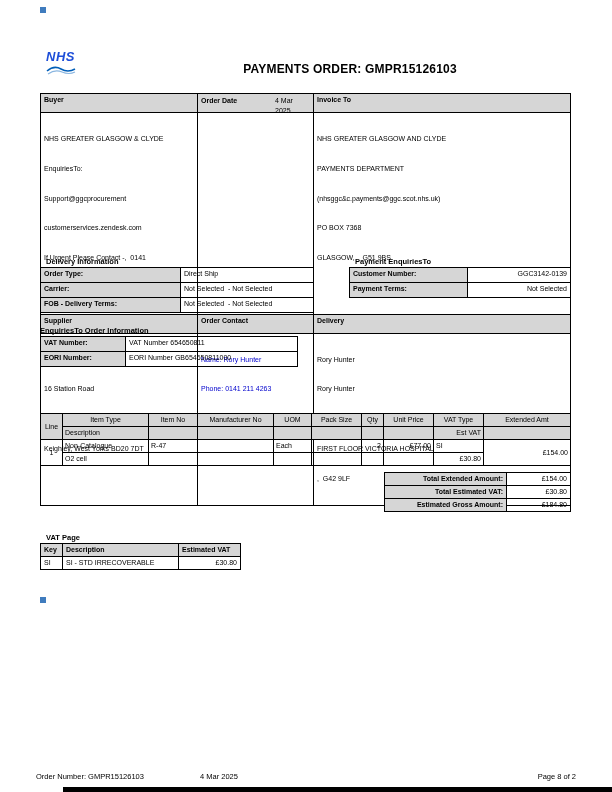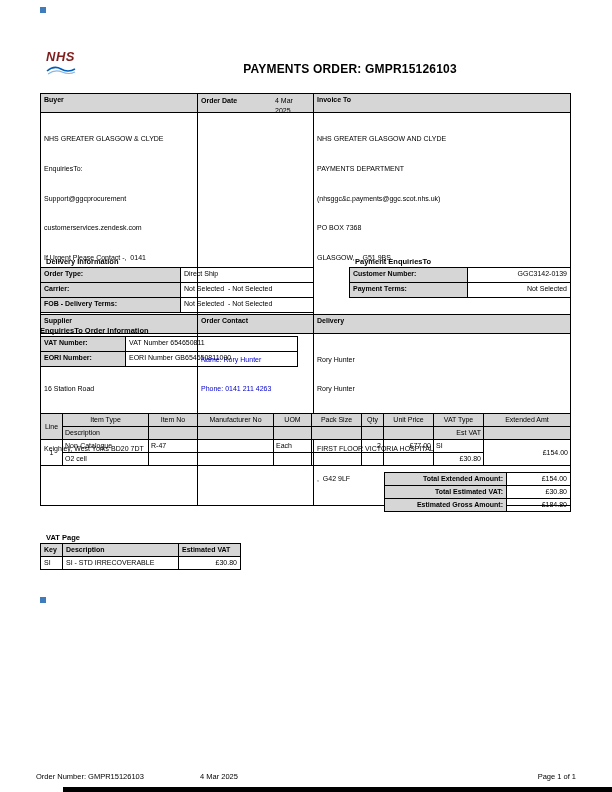--- a/index.html
+++ b/index.html
@@ -26,21 +26,21 @@
   .c { text-align:center; }
   .r { text-align:right; }
   .mid { vertical-align:middle; }
   .blue { color:#0000cc; }
 
   .marker { position:absolute; width:6px; height:6px; background:#3f7cbe; }
   .marker-top { left:40px; top:7px; }
   .marker-left { left:40px; top:597px; }
 
   .logo { position:absolute; left:46px; top:49px; }
-  .nhs-text { font-size:13px; font-weight:bold; font-style:italic; color:#7f1d1d; letter-spacing:.5px; }
+  .nhs-text { font-size:13px; font-weight:bold; font-style:italic; color:#1d4ed8; letter-spacing:.5px; }
   .nhs-swoosh { display:block; margin-top:1px; }
 
   .title { position:absolute; left:90px; top:62px; width:520px; text-align:center; font-size:12px; font-weight:bold; letter-spacing:.2px; }
 
   .order-table { position:absolute; left:40px; top:93px; width:530px; }
   .r-hdr td { height:19px; }
   .r-buyer td { height:67px; }
   .r-supplier td { height:57px; }
   .od-cell { position:relative; }
   .od-label { position:absolute; left:3px; top:2px; }
@@ -312,16 +312,16 @@
       <td>SI</td>
       <td>SI - STD IRRECOVERABLE</td>
       <td class="r">£30.80</td>
     </tr>
   </tbody>
 </table>
 
 <div class="footer">
   <span class="f-order">Order Number: GMPR15126103</span>
   <span class="f-date">4 Mar 2025</span>
-  <span class="f-page">Page 1 of 1</span>
+  <span class="f-page">Page 8 of 2</span>
 </div>
 
 <div class="bottom-bar"></div>
 
 </body></html>

